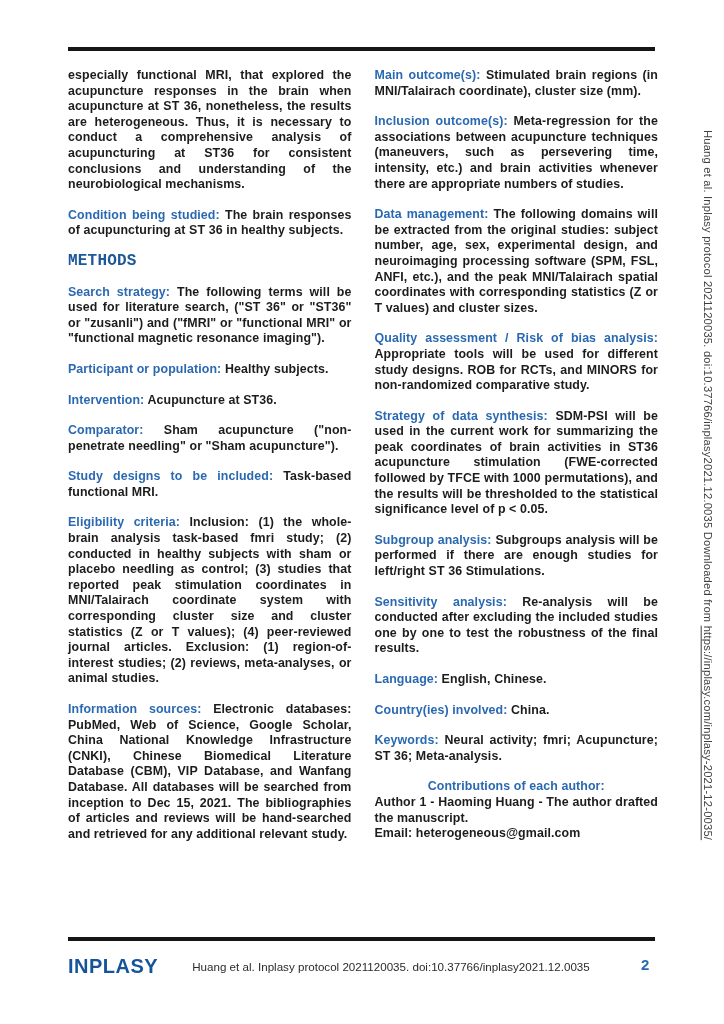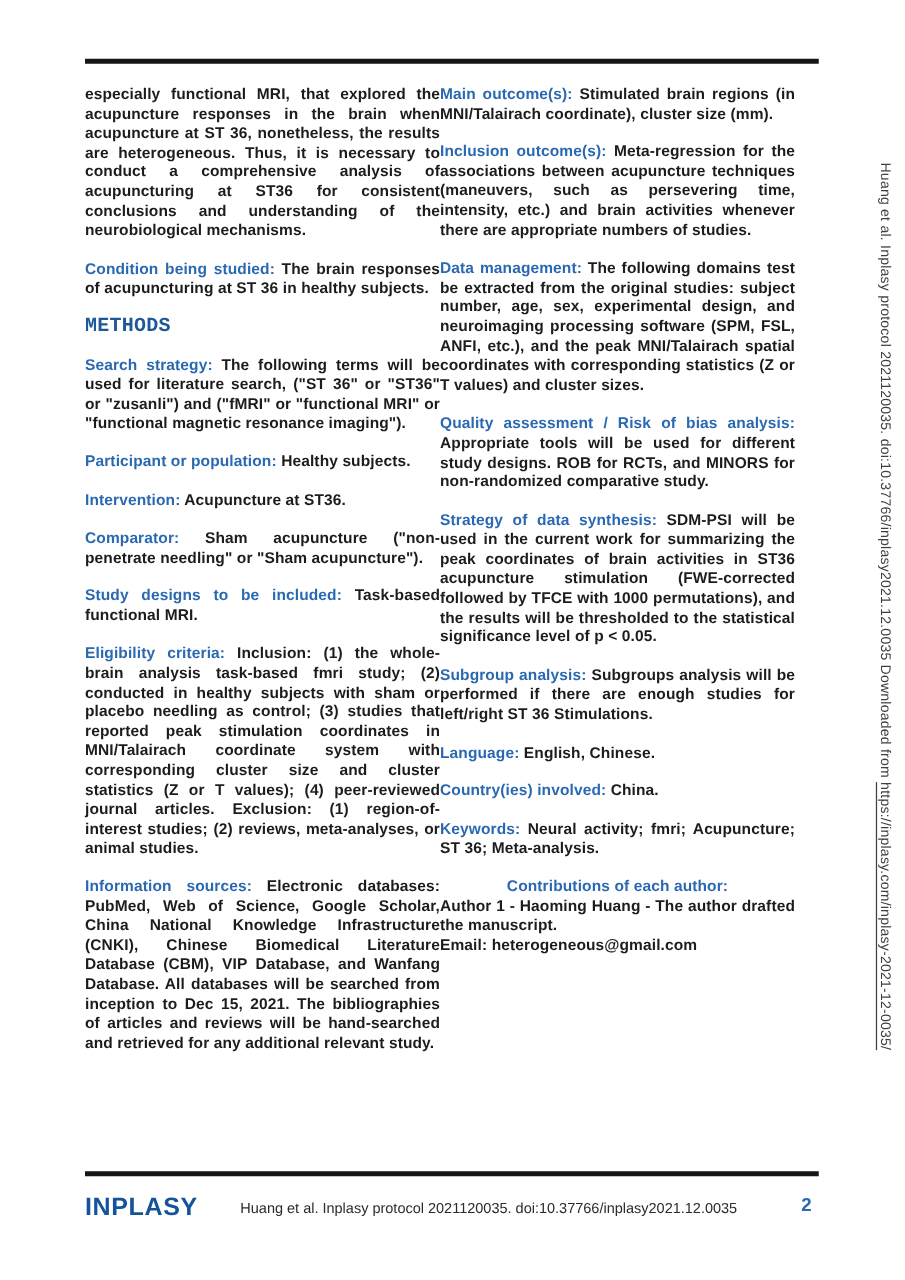--- a/index.html
+++ b/index.html
@@ -12,21 +12,21 @@
     box-sizing:border-box;
   }
   .rule{
     position:absolute;left:68px;width:587px;height:4px;
     background:#161616;
   }
   .rule.top{top:47px;}
   .rule.bottom{top:937px;}
   .content{
     position:absolute;left:68px;top:68px;width:590px;
-    display:flex;
+    display:flex;gap:23px;
   }
   .col{width:284px;}
   .para{
     margin:0 0 15px 0;
     font-size:12.4px;line-height:15.6px;
     font-weight:bold;color:#1c1c1c;
     text-align:justify;
     letter-spacing:0.1px;
   }
   .label{color:var(--label-blue);}
@@ -91,28 +91,29 @@
       <p class="para"><span class="label">Eligibility criteria:</span> <span>Inclusion: (1) the whole-brain analysis task-based fmri study; (2) conducted in healthy subjects with sham or placebo needling as control; (3) studies that reported peak stimulation coordinates in MNI/Talairach coordinate system with corresponding cluster size and cluster statistics (Z or T values); (4) peer-reviewed journal articles. Exclusion: (1) region-of-interest studies; (2) reviews, meta-analyses, or animal studies.</span></p>
 
       <p class="para"><span class="label">Information sources:</span> <span>Electronic databases: PubMed, Web of Science, Google Scholar, China National Knowledge Infrastructure (CNKI), Chinese Biomedical Literature Database (CBM), VIP Database, and Wanfang Database. All databases will be searched from inception to Dec 15, 2021. The bibliographies of articles and reviews will be hand-searched and retrieved for any additional relevant study.</span></p>
     </div>
 
     <div class="col">
       <p class="para"><span class="label">Main outcome(s):</span> <span>Stimulated brain regions (in MNI/Talairach coordinate), cluster size (mm).</span></p>
 
       <p class="para"><span class="label">Inclusion outcome(s):</span> <span>Meta-regression for the associations between acupuncture techniques (maneuvers, such as persevering time, intensity, etc.) and brain activities whenever there are appropriate numbers of studies.</span></p>
 
-      <p class="para"><span class="label">Data management:</span> <span>The following domains test be extracted from the original studies: subject number, age, sex, experimental design, and neuroimaging processing software (SPM, FSL, ANFI, etc.), and the peak MNI/Talairach spatial coordinates with corresponding statistics (Z or T values) and cluster sizes.</span></p>
+      <p class="para"><span class="label">Data management:</span> <span>The following domains will be extracted from the original studies: subject number, age, sex, experimental design, and neuroimaging processing software (SPM, FSL, ANFI, etc.), and the peak MNI/Talairach spatial coordinates with corresponding statistics (Z or T values) and cluster sizes.</span></p>
 
       <p class="para"><span class="label">Quality assessment / Risk of bias analysis:</span> <span>Appropriate tools will be used for different study designs. ROB for RCTs, and MINORS for non-randomized comparative study.</span></p>
 
       <p class="para"><span class="label">Strategy of data synthesis:</span> <span>SDM-PSI will be used in the current work for summarizing the peak coordinates of brain activities in ST36 acupuncture stimulation (FWE-corrected followed by TFCE with 1000 permutations), and the results will be thresholded to the statistical significance level of p &lt; 0.05.</span></p>
 
       <p class="para"><span class="label">Subgroup analysis:</span> <span>Subgroups analysis will be performed if there are enough studies for left/right ST 36 Stimulations.</span></p>
 
+      <p class="para"><span class="label">Sensitivity analysis:</span> <span>Re-analysis will be conducted after excluding the included studies one by one to test the robustness of the final results.</span></p>
 
       <p class="para"><span class="label">Language:</span> <span>English, Chinese.</span></p>
 
       <p class="para"><span class="label">Country(ies) involved:</span> <span>China.</span></p>
 
       <p class="para"><span class="label">Keywords:</span> <span>Neural activity; fmri; Acupuncture; ST 36; Meta-analysis.</span></p>
 
       <p class="para"><span class="label block">Contributions of each author:</span><span>Author 1 - Haoming Huang - The author drafted the manuscript.</span><br><span>Email: heterogeneous@gmail.com</span></p>
     </div>
 

